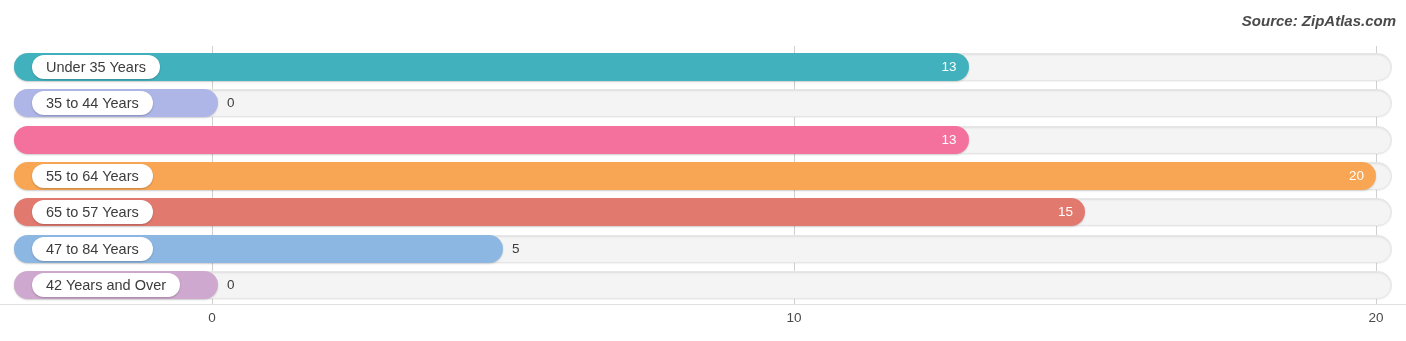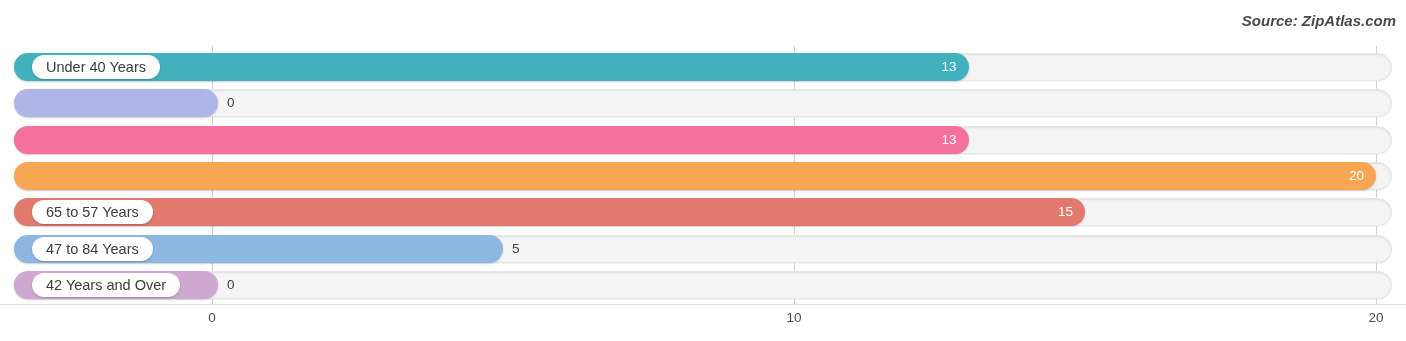--- a/index.html
+++ b/index.html
@@ -172,38 +172,40 @@
         <div class="gridline" style="left: 212px;"></div>
         <div class="gridline" style="left: 794px;"></div>
         <div class="gridline" style="left: 1376px;"></div>
       </div>
     <div class="rows">
         <div class="row" style="top: 7px;">
           <div class="track"></div>
           <div class="bar" style="width: 954.6px; background: rgb(65, 178, 189);">
             <span class="bar-value-in">13</span>
           </div>
-          <span class="pill">Under 40 Years</span>
+          <span class="pill">Under 35 Years</span>
         </div>
         <div class="row" style="top: 43.3px;">
           <div class="track"></div>
           <div class="bar" style="width: 204px; background: rgb(174, 182, 232);"></div>
           <span class="bar-value-out" style="left: 213px;">0</span>
+          <span class="pill">35 to 44 Years</span>
         </div>
         <div class="row" style="top: 79.6px;">
           <div class="track"></div>
           <div class="bar" style="width: 954.6px; background: rgb(244, 113, 158);">
             <span class="bar-value-in">13</span>
           </div>
         </div>
         <div class="row" style="top: 115.9px;">
           <div class="track"></div>
           <div class="bar" style="width: 1362px; background: rgb(249, 166, 84);">
             <span class="bar-value-in">20</span>
           </div>
+          <span class="pill">55 to 64 Years</span>
         </div>
         <div class="row" style="top: 152.2px;">
           <div class="track"></div>
           <div class="bar" style="width: 1071px; background: rgb(226, 121, 111); text-align: right;">
             <span class="bar-value-in">15</span>
           </div>
           <span class="pill">65 to 57 Years</span>
         </div>
         <div class="row" style="top: 188.5px;">
           <div class="track"></div>

